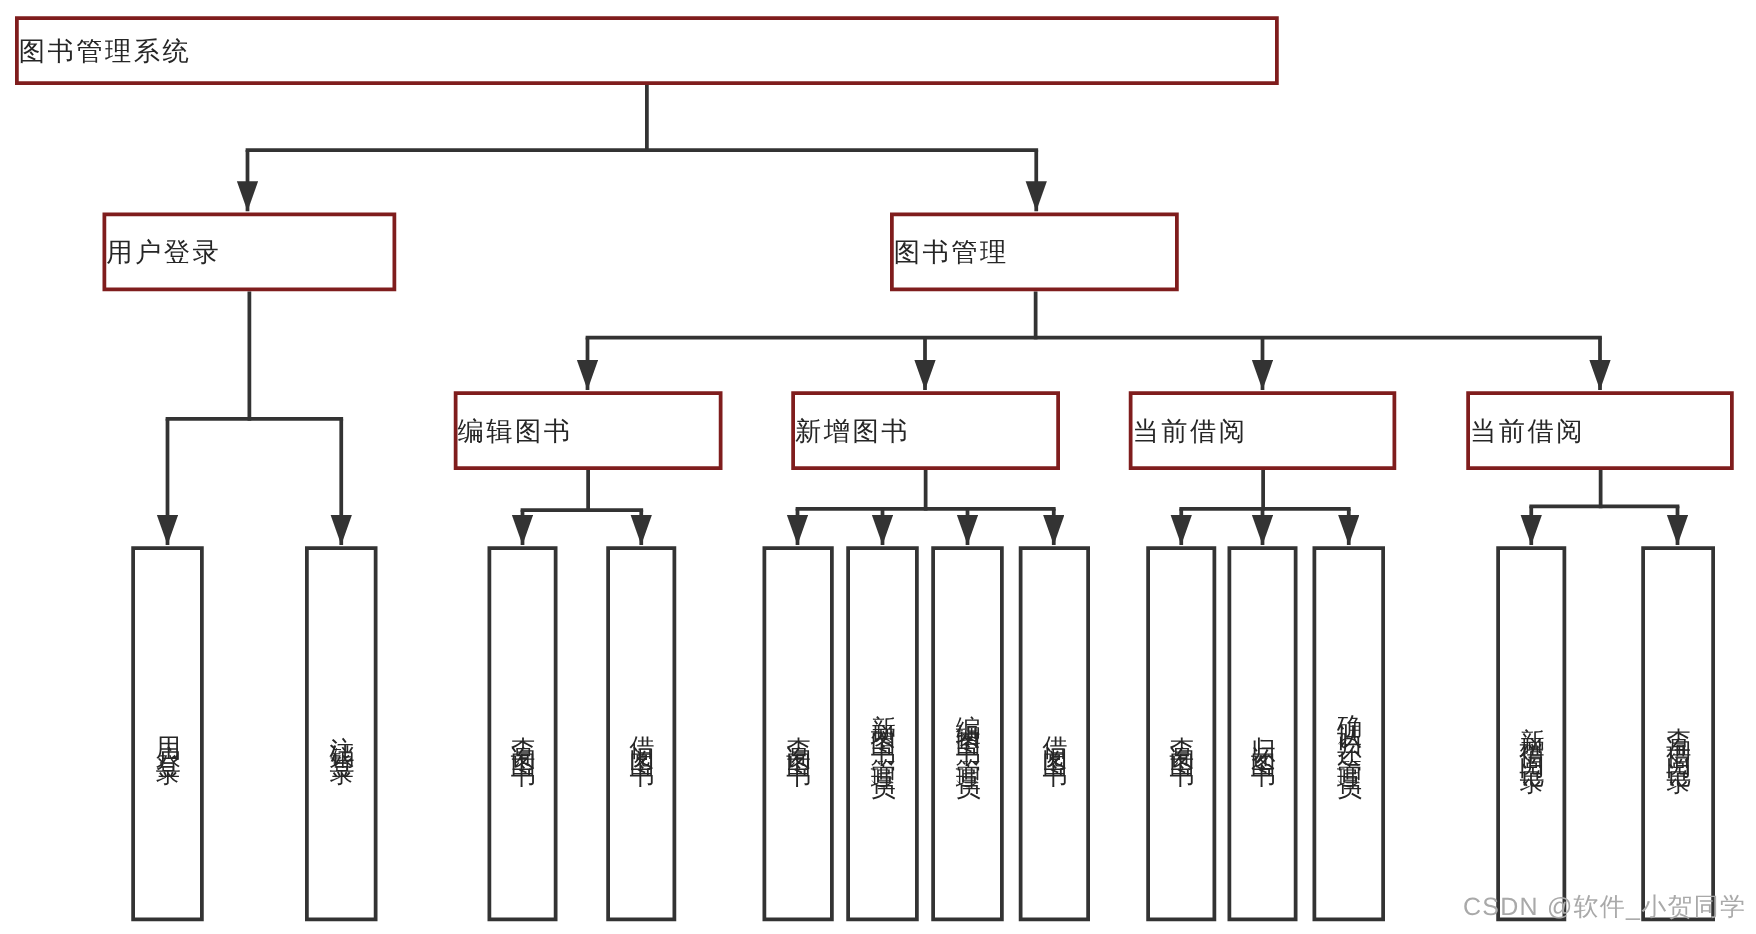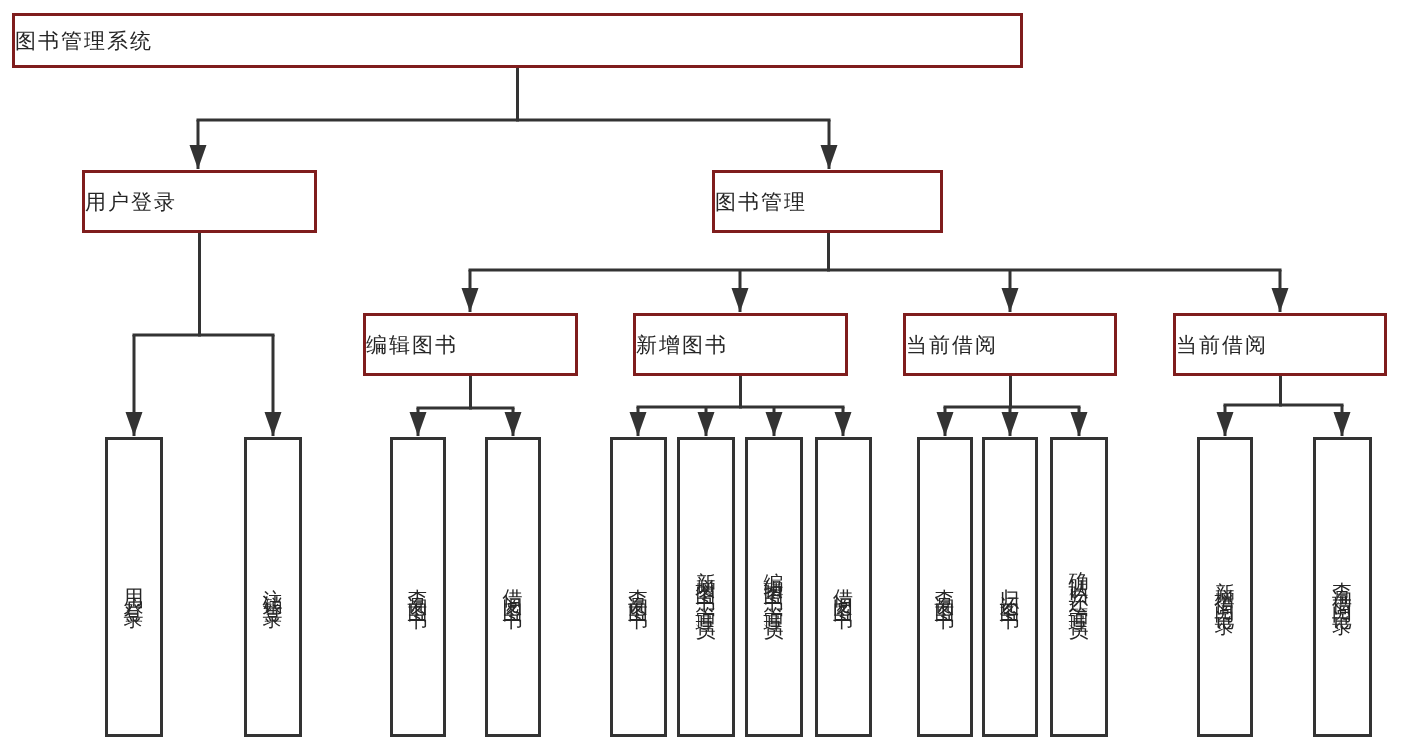--- a/index.html
+++ b/index.html
@@ -159,14 +159,15 @@
     <span>确认归还（管理员）</span>
   </div>
 
   <div class="vbox" style="left:1197px;width:56px">
     <span>新增借阅记录</span>
   </div>
   <div class="vbox" style="left:1313px;width:59px">
     <span>查询借阅记录</span>
   </div>
 
+  <div class="watermark">CSDN @软件_小贺同学</div>
 
 </div>
 
 </body></html>

